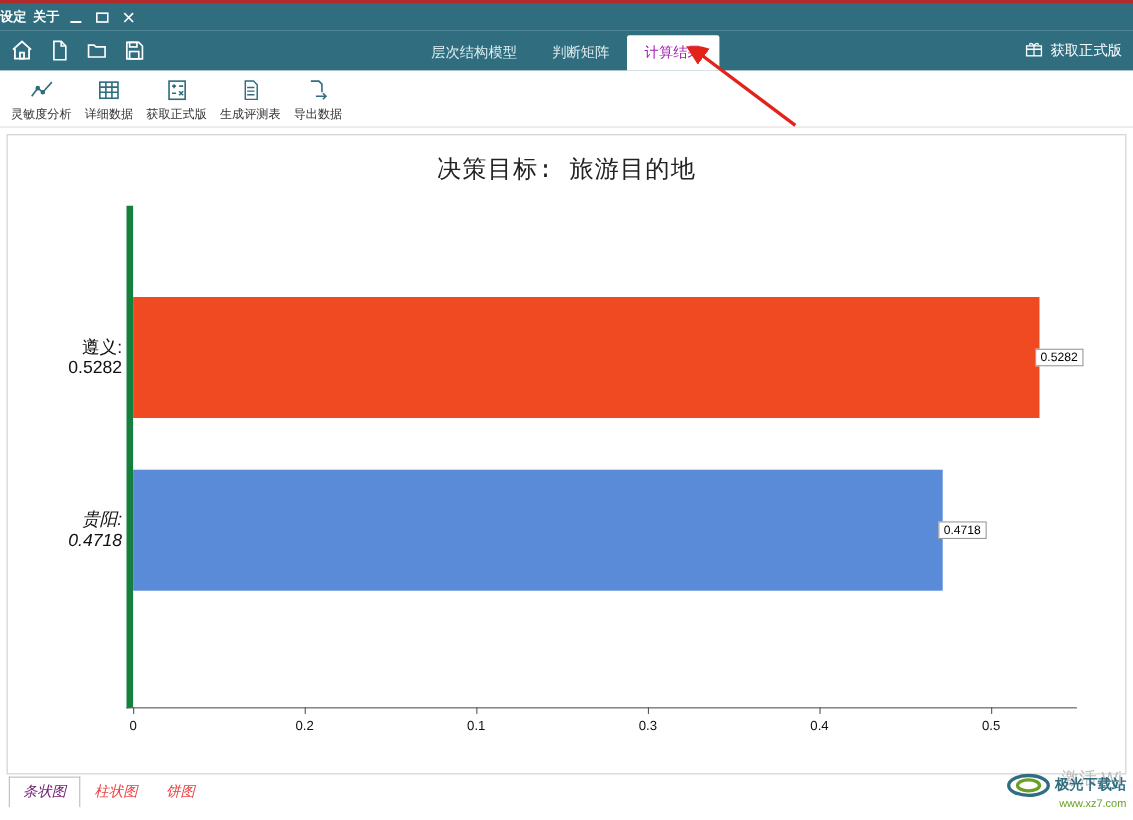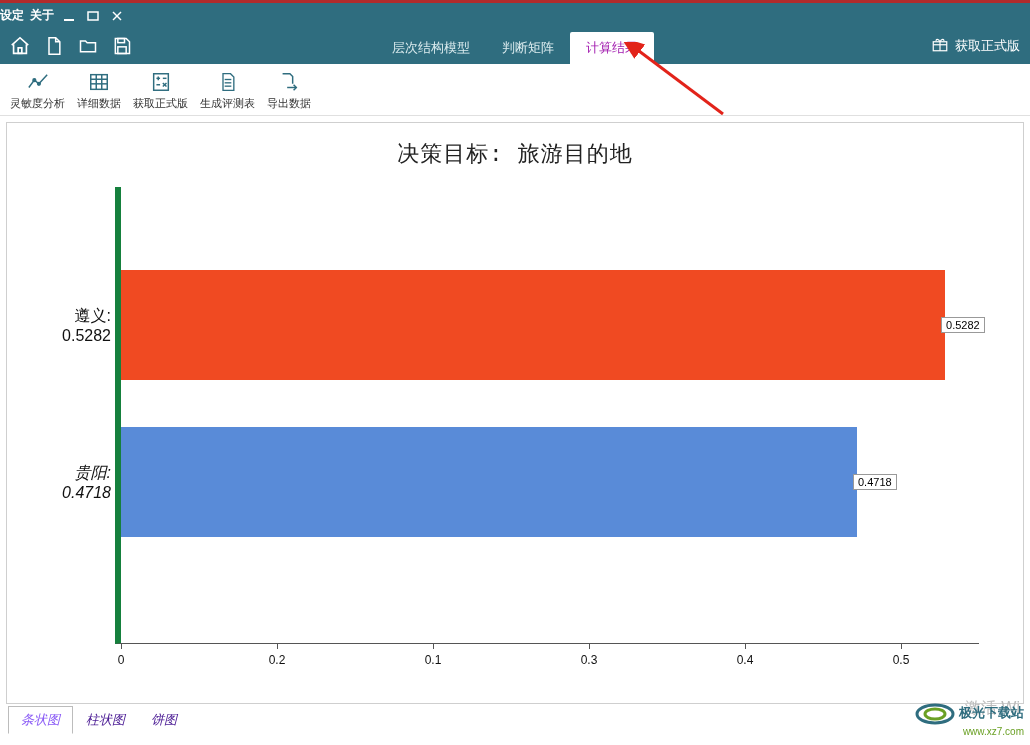--- a/index.html
+++ b/index.html
@@ -27,22 +27,22 @@
   .chart-title { text-align:center; font-size:22px; color:#222; font-family:Liberation Mono, monospace; letter-spacing:1px; padding:16px 0 8px 0;}
   .plot-area { position:relative; margin:0 30px 0 30px; height:495px; }
   .plot-inner { position:absolute; left:78px; right:14px; top:10px; bottom:28px; border-left:6px solid #15803d; border-bottom:1px solid #555; }
   .ytick-label { position:absolute; left:0; width:74px; text-align:right; font-size:16px; color:#111; transform:translateY(-50%); }
   .bar { position:absolute; height:110px; }
   .bar-label { position:absolute; background:#fff; border:1px solid #999; font-size:11px; padding:1px 4px; transform:translateY(-50%); }
   .xtick { position:absolute; bottom:-6px; width:1px; height:6px; background:#555; }
   .xlabel { position:absolute; bottom:-24px; font-size:12px; color:#111; transform:translateX(-50%);}
   
   .bottom-tabs { display:flex; align-items:flex-end; padding:4px 8px 0 8px; font-size:13px; height:30px; }
-  .bottom-tabs .btab { padding:4px 12px 4px 12px; border:1px solid transparent; color:#4c1d95; cursor:pointer; font-style:italic;}
-  .bottom-tabs .btab.active { border:1px solid #bcbcbc; border-bottom:1px solid #fff; color:#8b5cf6; background:#fff;}
+  .bottom-tabs .btab { padding:4px 12px 4px 12px; border:1px solid transparent; color:#ef4444; cursor:pointer; font-style:italic;}
+  .bottom-tabs .btab.active { border:1px solid #bcbcbc; border-bottom:1px solid #fff; color:#701a75; background:#fff;}
   
   .arrow { position:absolute; pointer-events:none; }
   
   .watermark { position:absolute; right:6px; bottom:8px; text-align:right; font-size:11px; line-height:1.1;}
   .watermark .brand { color:#2f6d7f; font-size:13px; font-weight:bold;}
   .watermark .site { color:#6aa024; font-size:10px;margin-left:48px;}
   .activate { position:absolute; right:10px; bottom:26px; color:#bcbcbc; font-size:16px;}
 </style>
 </head>
 <body>

